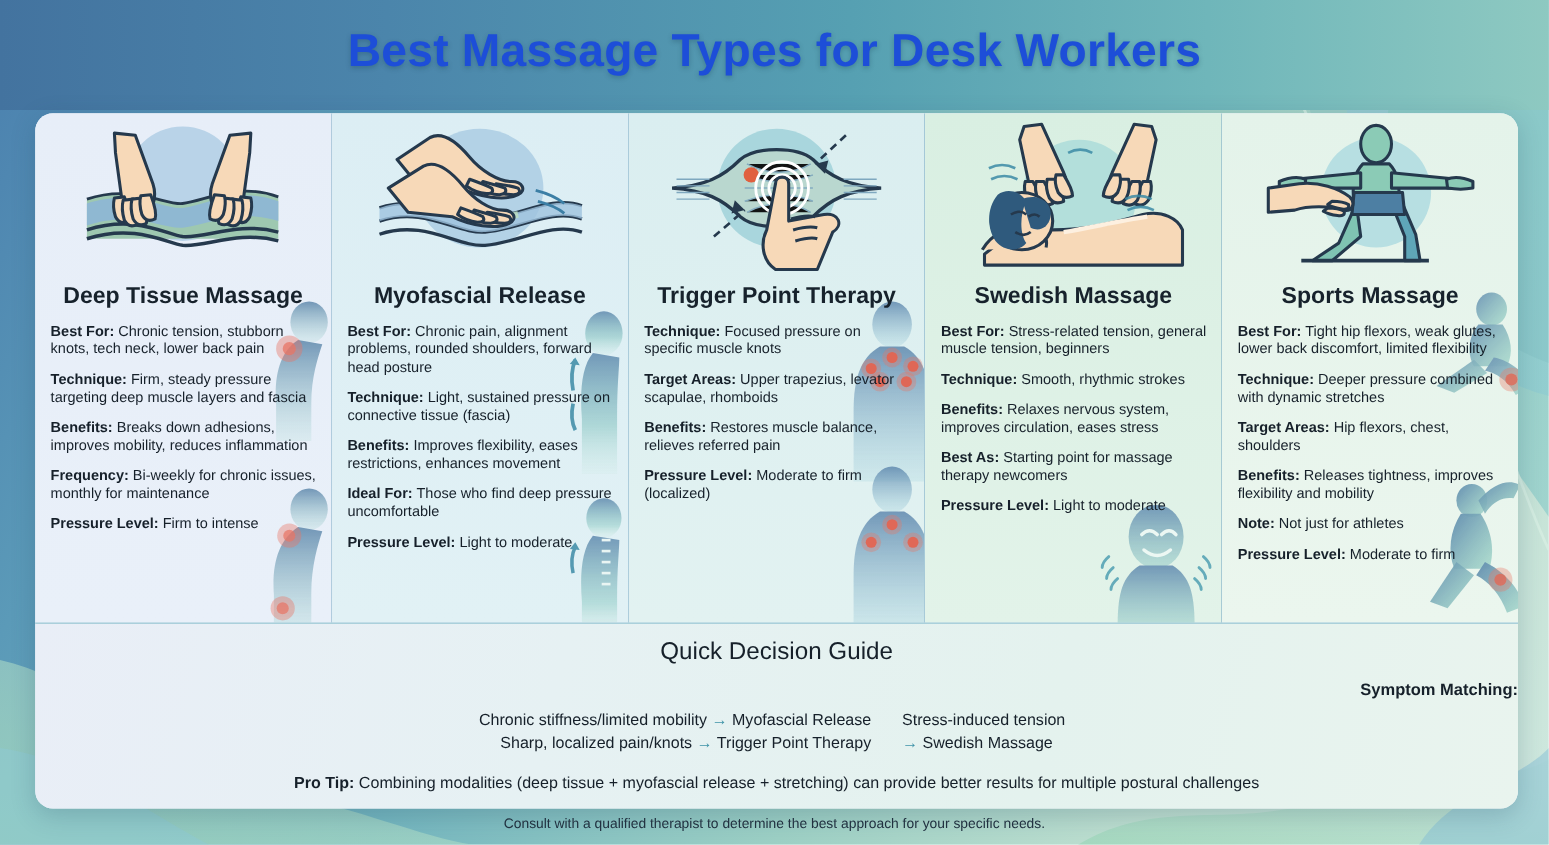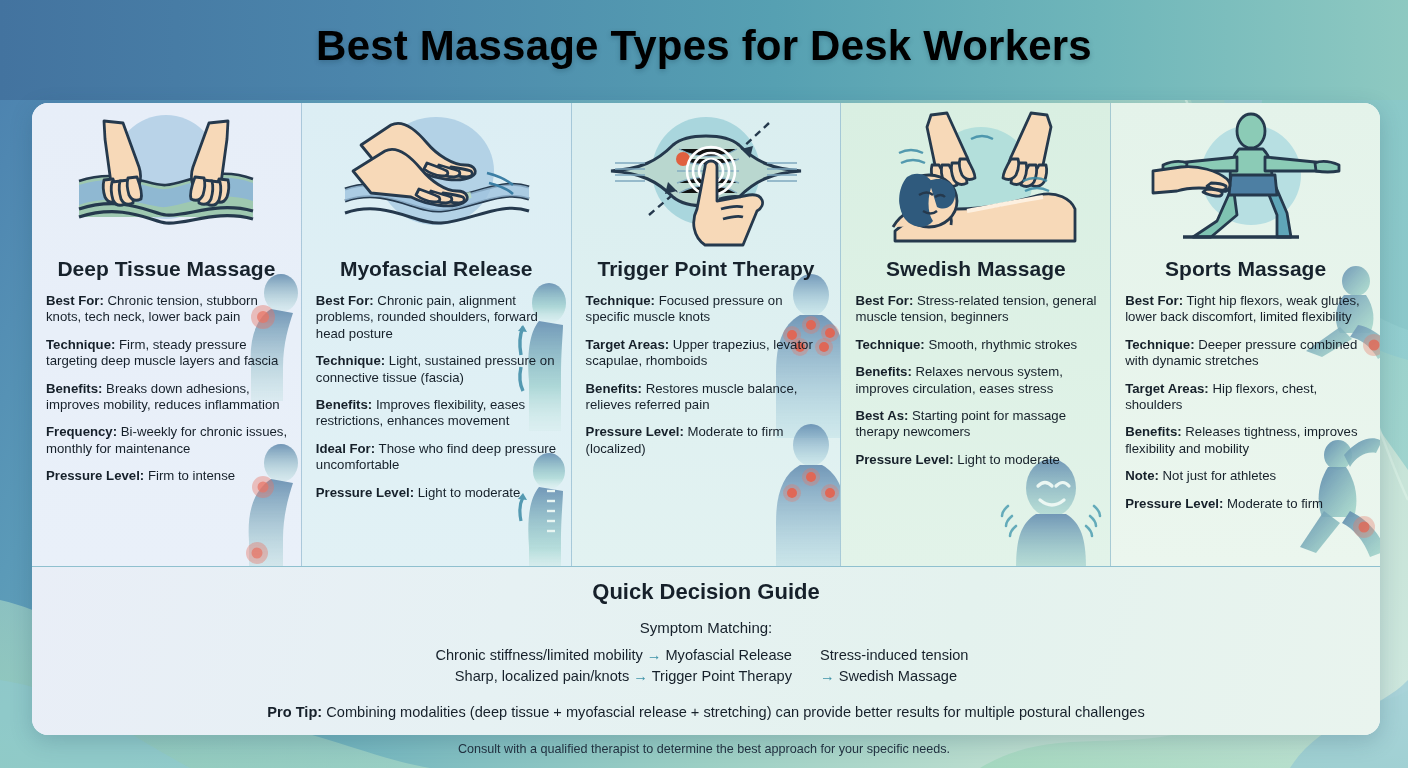--- a/index.html
+++ b/index.html
@@ -12,21 +12,21 @@
 
   
   .bg{position:absolute;inset:0;
       background:linear-gradient(120deg,#4a7fae 0%,#5b9ab8 18%,#74b6bf 42%,#9ccfc4 62%,#bfdfd0 80%,#cfe8df 100%);}
   .bg-svg{position:absolute;inset:0;width:1408px;height:768px;}
 
   
   .header{position:absolute;left:0;top:0;width:1408px;height:100px;
           background:linear-gradient(90deg,#43739f 0%,#4b85ab 25%,#56a0b2 55%,#6fb6ba 78%,#8ec9c1 100%);}
   .title{position:absolute;left:0;top:22px;width:1408px;text-align:center;
-         color:#000000;font-size:42px;font-weight:bold;letter-spacing:.2px;
+         color:#1d4ed8;font-size:42px;font-weight:bold;letter-spacing:.2px;
          text-shadow:0 2px 5px rgba(20,60,80,.30);}
 
   
   .card{position:absolute;left:32px;top:103px;width:1348px;height:632px;
         border-radius:16px;overflow:hidden;
         box-shadow:0 6px 22px rgba(30,70,95,.22);
         background:#eef4fa;}
 
   .cols{position:absolute;left:0;top:0;width:1348px;height:463px;display:flex;}
   .col{position:relative;flex:1 1 0;height:463px;overflow:hidden;
@@ -48,22 +48,22 @@
   .col-body{position:relative;z-index:3;padding:0 12px 0 14px;}
   .fact{font-size:13.2px;line-height:16.4px;color:#16202a;margin-bottom:11px;}
   .fact b{font-weight:bold;}
 
   .ghost{position:absolute;z-index:1;opacity:.85;pointer-events:none;}
 
   
   .guide{position:absolute;left:0;top:463px;width:1348px;height:169px;
          background:linear-gradient(105deg,#e9eef7 0%,#e6f1f3 35%,#e4f2ee 68%,#e9f4ee 100%);
          border-top:1.5px solid #8fc0cf;}
-  .guide-title{text-align:center;font-size:22px;font-weight:bold;color:#16202a;margin-top:12px;}
-  .symptom-title{text-align:center;font-size:15px;font-weight:normal;color:#16202a;margin-top:14px;}
+  .guide-title{text-align:center;font-size:22px;font-weight:normal;color:#16202a;margin-top:12px;}
+  .symptom-title{text-align:right;font-size:15px;font-weight:bold;color:#16202a;margin-top:14px;}
   .match-grid{display:flex;justify-content:center;gap:28px;margin-top:9px;}
   .match-col{font-size:14.6px;line-height:21px;color:#16202a;}
   .match-col.m1{text-align:right;width:400px;}
   .match-col.m2{text-align:left;width:200px;}
   .match-col.m3{text-align:left;width:400px;}
   .arrow{color:#3f93a8;font-weight:bold;}
   .protip{text-align:center;font-size:14.6px;color:#16202a;margin-top:17px;}
   .protip b{font-weight:bold;}
 
   .footnote{position:absolute;left:0;top:742px;width:1408px;text-align:center;

